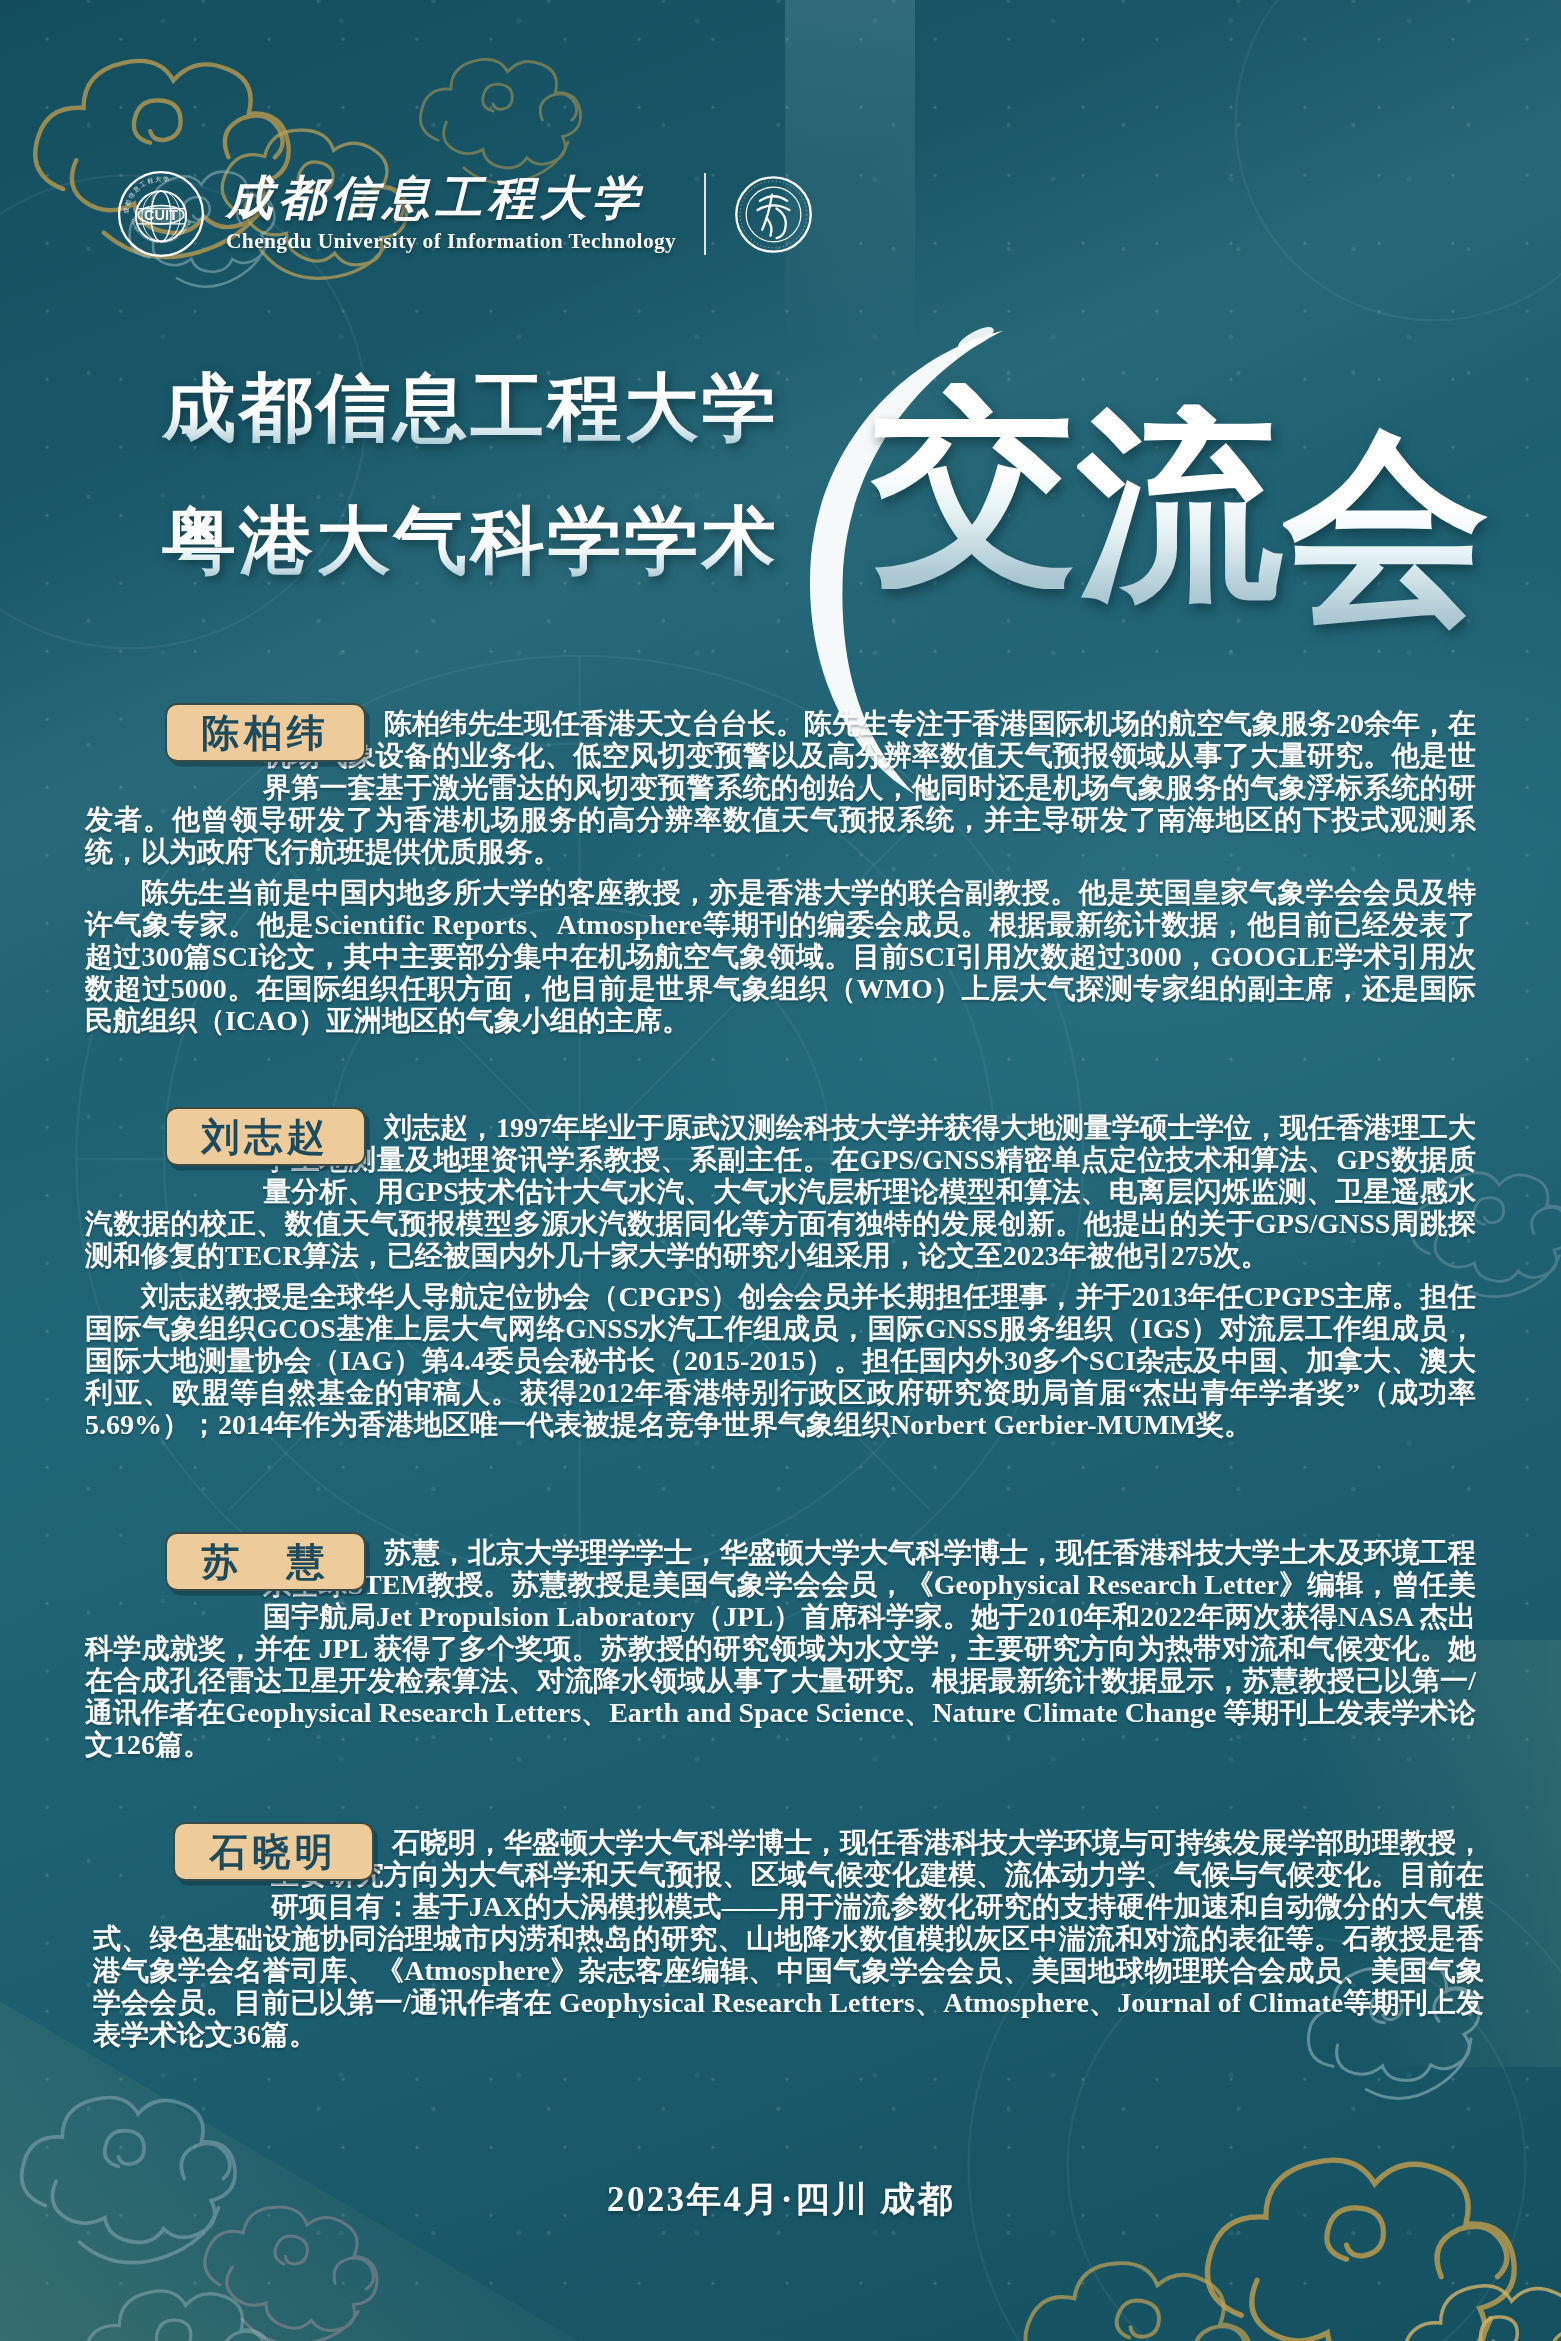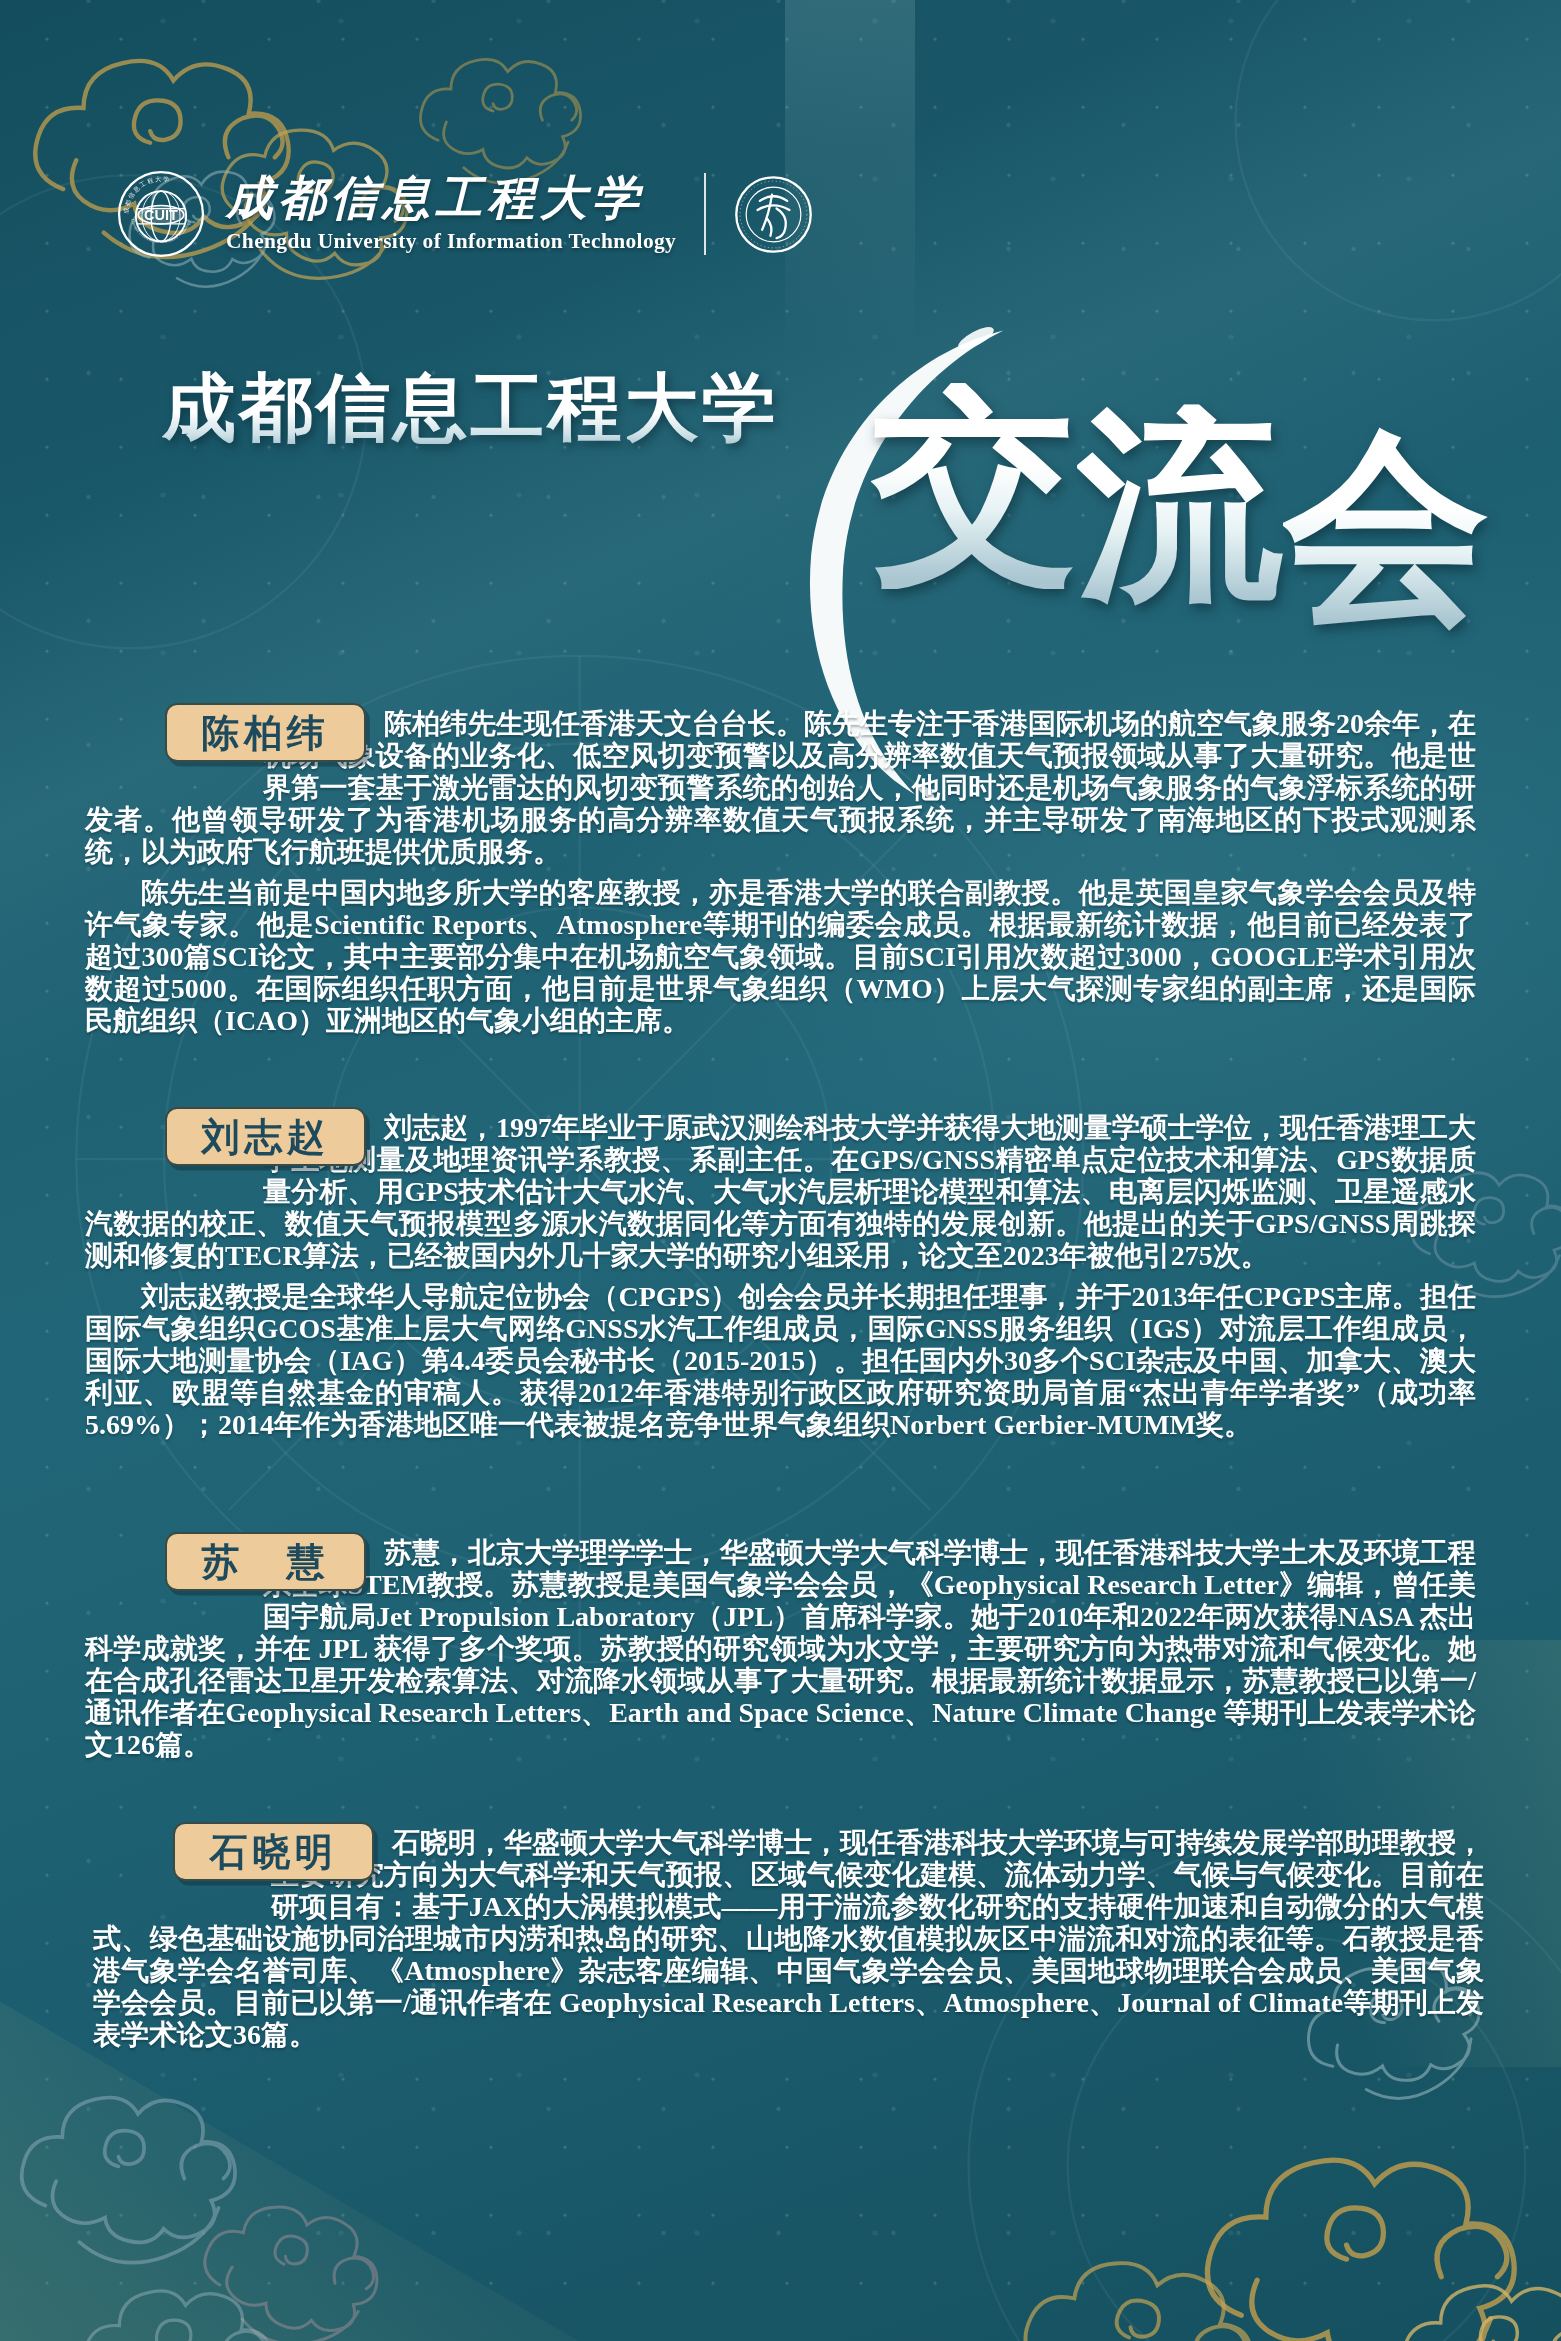--- a/index.html
+++ b/index.html
@@ -169,20 +169,21 @@
         <path d="M50 26 q-4 26 -13 46"></path>
         <path d="M56 44 q16 10 11 28 q-2 9 -11 11"></path>
         <path d="M44 58 q8 10 4 22"></path>
       </g>
     </svg>
 
   </div>
 
   <div class="title-left">
     <div class="title-line">成都信息工程大学</div>
+    <div class="title-line">粤港大气科学学术</div>
   </div>
 
   <svg class="deco brush" width="229" height="473" viewBox="0 0 300 620">
     <path fill="#ffffff" opacity="0.96" d="M298,6 C180,34 62,142 46,300 C34,442 92,562 182,614
          C118,548 80,456 88,316 C98,172 192,58 298,6 Z"></path>
     <ellipse cx="262" cy="16" rx="26" ry="9" fill="#fff" opacity="0.9" transform="rotate(-28 262 16)"></ellipse>
     <ellipse cx="196" cy="610" rx="14" ry="5" fill="#fff" opacity="0.85" transform="rotate(38 196 610)"></ellipse>
   </svg>
 
   <div class="title-big">
@@ -214,15 +215,16 @@
     <p>苏慧，北京大学理学学士，华盛顿大学大气科学博士，现任香港科技大学土木及环境工程系全球STEM教授。苏慧教授是美国气象学会会员，《Geophysical Research Letter》编辑，曾任美国宇航局Jet Propulsion Laboratory（JPL）首席科学家。她于2010年和2022年两次获得NASA 杰出科学成就奖，并在 JPL 获得了多个奖项。苏教授的研究领域为水文学，主要研究方向为热带对流和气候变化。她在合成孔径雷达卫星开发检索算法、对流降水领域从事了大量研究。根据最新统计数据显示，苏慧教授已以第一/通讯作者在Geophysical Research Letters、Earth and Space Science、Nature Climate Change 等期刊上发表学术论文126篇。</p>
   </div>
 
   <div class="bio s4">
     <div class="name-badge">石晓明</div>
     <div class="spacer-a"></div>
     <div class="spacer-b"></div>
     <p>石晓明，华盛顿大学大气科学博士，现任香港科技大学环境与可持续发展学部助理教授，主要研究方向为大气科学和天气预报、区域气候变化建模、流体动力学、气候与气候变化。目前在研项目有：基于JAX的大涡模拟模式——用于湍流参数化研究的支持硬件加速和自动微分的大气模式、绿色基础设施协同治理城市内涝和热岛的研究、山地降水数值模拟灰区中湍流和对流的表征等。石教授是香港气象学会名誉司库、《Atmosphere》杂志客座编辑、中国气象学会会员、美国地球物理联合会成员、美国气象学会会员。目前已以第一/通讯作者在 Geophysical Research Letters、Atmosphere、Journal of Climate等期刊上发表学术论文36篇。</p>
   </div>
 
+  <div class="footer">2023年4月·四川 成都</div>
 
 </div>
 
 
 </body></html>

